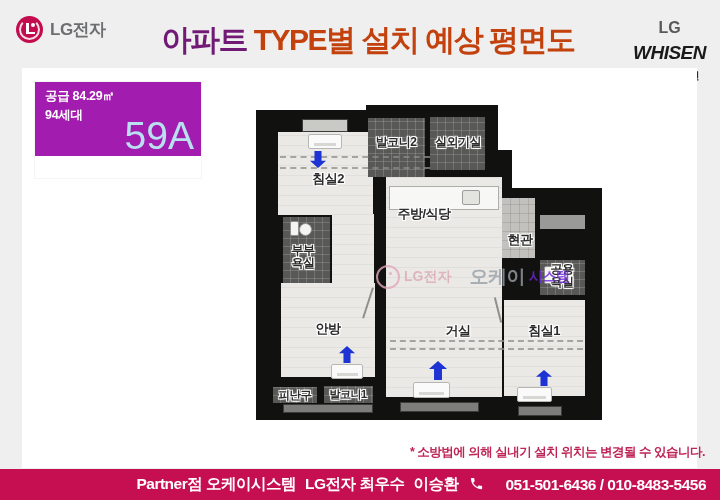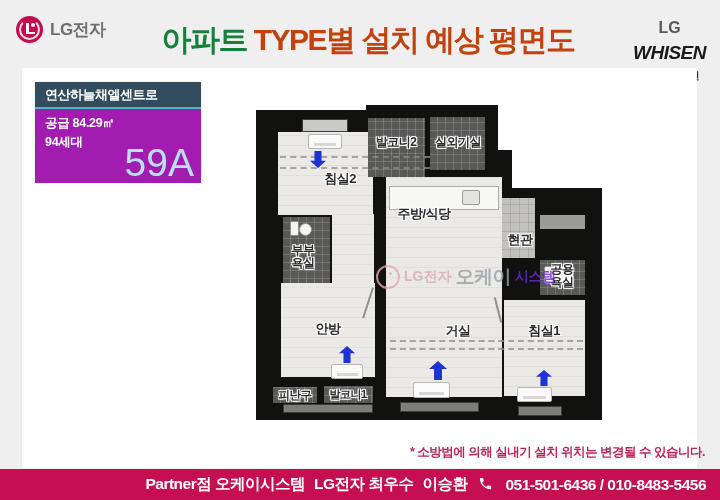--- a/index.html
+++ b/index.html
@@ -10,21 +10,21 @@
   
   .lg-logo-wrap{left:16px;top:16px;display:flex;align-items:center;gap:7px;}
   .lg-disc{width:27px;height:27px;border-radius:50%;background:#c30c4e;position:relative;}
   .lg-disc .eye{position:absolute;width:4px;height:4px;border-radius:50%;background:#fff;left:15px;top:7px;}
   .lg-disc .lbar-v{position:absolute;width:2.5px;height:11px;background:#fff;left:10px;top:7px;}
   .lg-disc .lbar-h{position:absolute;width:9px;height:2.5px;background:#fff;left:10px;top:15.5px;}
   .lg-disc .ring{position:absolute;inset:3px;border:2px solid rgba(255,255,255,.85);border-radius:50%;border-top-color:transparent;}
   .lg-logo-text{color:#6d6e71;font-size:17px;font-weight:bold;letter-spacing:-.5px;}
   .main-title{left:368px;top:20px;transform:translateX(-50%);white-space:nowrap;
               font-size:30px;font-weight:bold;letter-spacing:-1.5px;}
-  .main-title .t1{color:#15803d;margin-top:6px;}
+  .main-title .t1{color:#701a75;margin-top:6px;}
   .main-title .t2{color:#c2410c;}
   .whisen{right:14px;top:19px;display:flex;align-items:center;gap:5px;white-space:nowrap;flex-direction:column;}
   .whisen .w-lg{color:#58595b;font-size:16px;font-weight:bold;}
   .whisen .w-brand{color:#1a1a1a;font-size:19px;font-weight:bold;font-style:italic;letter-spacing:-.5px;}
   .whisen .w-sub{color:#2b2b2b;font-size:10px;font-weight:bold;}
 
   
   .panel{left:22px;top:68px;width:675px;height:400px;background:#ffffff;}
 
   
@@ -60,30 +60,30 @@
   .room-label{position:absolute;transform:translate(-50%,-50%);font-weight:bold;color:#2b2b2b;
       font-size:13px;line-height:1.12;text-align:center;white-space:pre-line;letter-spacing:-.5px;
       text-shadow:-1px -1px 0 #fff,1px -1px 0 #fff,-1px 1px 0 #fff,1px 1px 0 #fff,0 0 3px #fff;}
   .room-label.sm{font-size:12px;}
 
   
   .watermark{left:376px;top:264px;display:flex;align-items:center;gap:4px;opacity:.8;white-space:nowrap;}
   .wm-disc{width:20px;height:20px;border-radius:50%;border:2px solid #e3a8bd;position:relative;}
   .wm-disc .dot{position:absolute;width:3px;height:3px;border-radius:50%;background:#e3a8bd;left:11px;top:5px;}
   .wm-lg{color:#dca9b6;font-size:14px;font-weight:bold;}
-  .wm-okay{color:#9aa0a8;font-size:19px;font-weight:bold;letter-spacing:-.5px;}
+  .wm-okay{color:#9aa0a8;font-size:19px;font-weight:bold;letter-spacing:-.5px;margin-left:14px;}
   .wm-system{color:#6d28d9;font-size:14px;font-weight:bold;letter-spacing:-.5px;}
 
   
   .disclaimer{right:15px;top:444px;color:#bf2456;font-size:12.5px;font-weight:bold;letter-spacing:-.5px;}
   .footer{left:0;top:469px;width:720px;height:31px;background:#c60f50;color:#fff;
           display:flex;align-items:center;justify-content:flex-end;padding-right:14px;
           box-sizing:border-box;font-size:15.5px;font-weight:bold;letter-spacing:-.5px;white-space:nowrap;}
   .footer .seg{margin-left:9px;}
-  .footer .phone-wrap{display:flex;align-items:flex-start;gap:12px;margin-left:11px;}
+  .footer .phone-wrap{display:flex;align-items:flex-start;gap:21px;margin-left:11px;}
 </style>
 </head>
 <body>
 
 <div class="abs lg-logo-wrap">
   <div class="lg-disc">
     <div class="ring"></div>
       <div class="eye"></div>
       <div class="lbar-v"></div>
       <div class="lbar-h"></div>
@@ -95,21 +95,20 @@
 
 <div class="abs whisen">
   <span class="w-lg">LG</span>
   <span class="w-brand">WHISEN</span>
   <span class="w-sub">시스템에어컨</span>
 </div>
 
 <div class="abs panel"></div>
 
 <div class="abs info-box">
-  <div class="info-head">연산하늘채엘센트로</div>
   <div class="info-body">
     <div>공급 84.29㎡</div>
     <div>94세대</div>
     <div class="type-code">59A</div>
   </div>
 </div>
 
 <div class="abs" style="inset:0;">
 
   <div class="wall" style="left:256px;top:110px;width:125px;height:310px;"></div>
@@ -158,21 +157,21 @@
     </div>
   <div class="arrow" style="left:429px;top:361px;width:18px;height:19px;"></div>
   <div class="ac-unit" style="left:413px;top:382px;width:35px;height:14px;">
       <div class="vent"></div>
     </div>
   <div class="arrow" style="left:536px;top:370px;width:16px;height:16px;"></div>
   <div class="ac-unit" style="left:517px;top:387px;width:33px;height:13px;">
       <div class="vent"></div>
     </div>
 
-  <div class="room-label" style="left:340px;top:179px;">침실2</div>
+  <div class="room-label" style="left:328px;top:179px;">침실2</div>
   <div class="room-label sm" style="left:396px;top:143px;">발코니2</div>
   <div class="room-label sm" style="left:458px;top:143px;">실외기실</div>
   <div class="room-label" style="left:424px;top:214px;">주방/식당</div>
   <div class="room-label" style="left:520px;top:240px;">현관</div>
   <div class="room-label sm" style="left:562px;top:276px;">공용
 욕실</div>
   <div class="room-label sm" style="left:303px;top:257px;">부부
 욕실</div>
   <div class="room-label" style="left:328px;top:329px;">안방</div>
   <div class="room-label" style="left:458px;top:331px;">거실</div>

